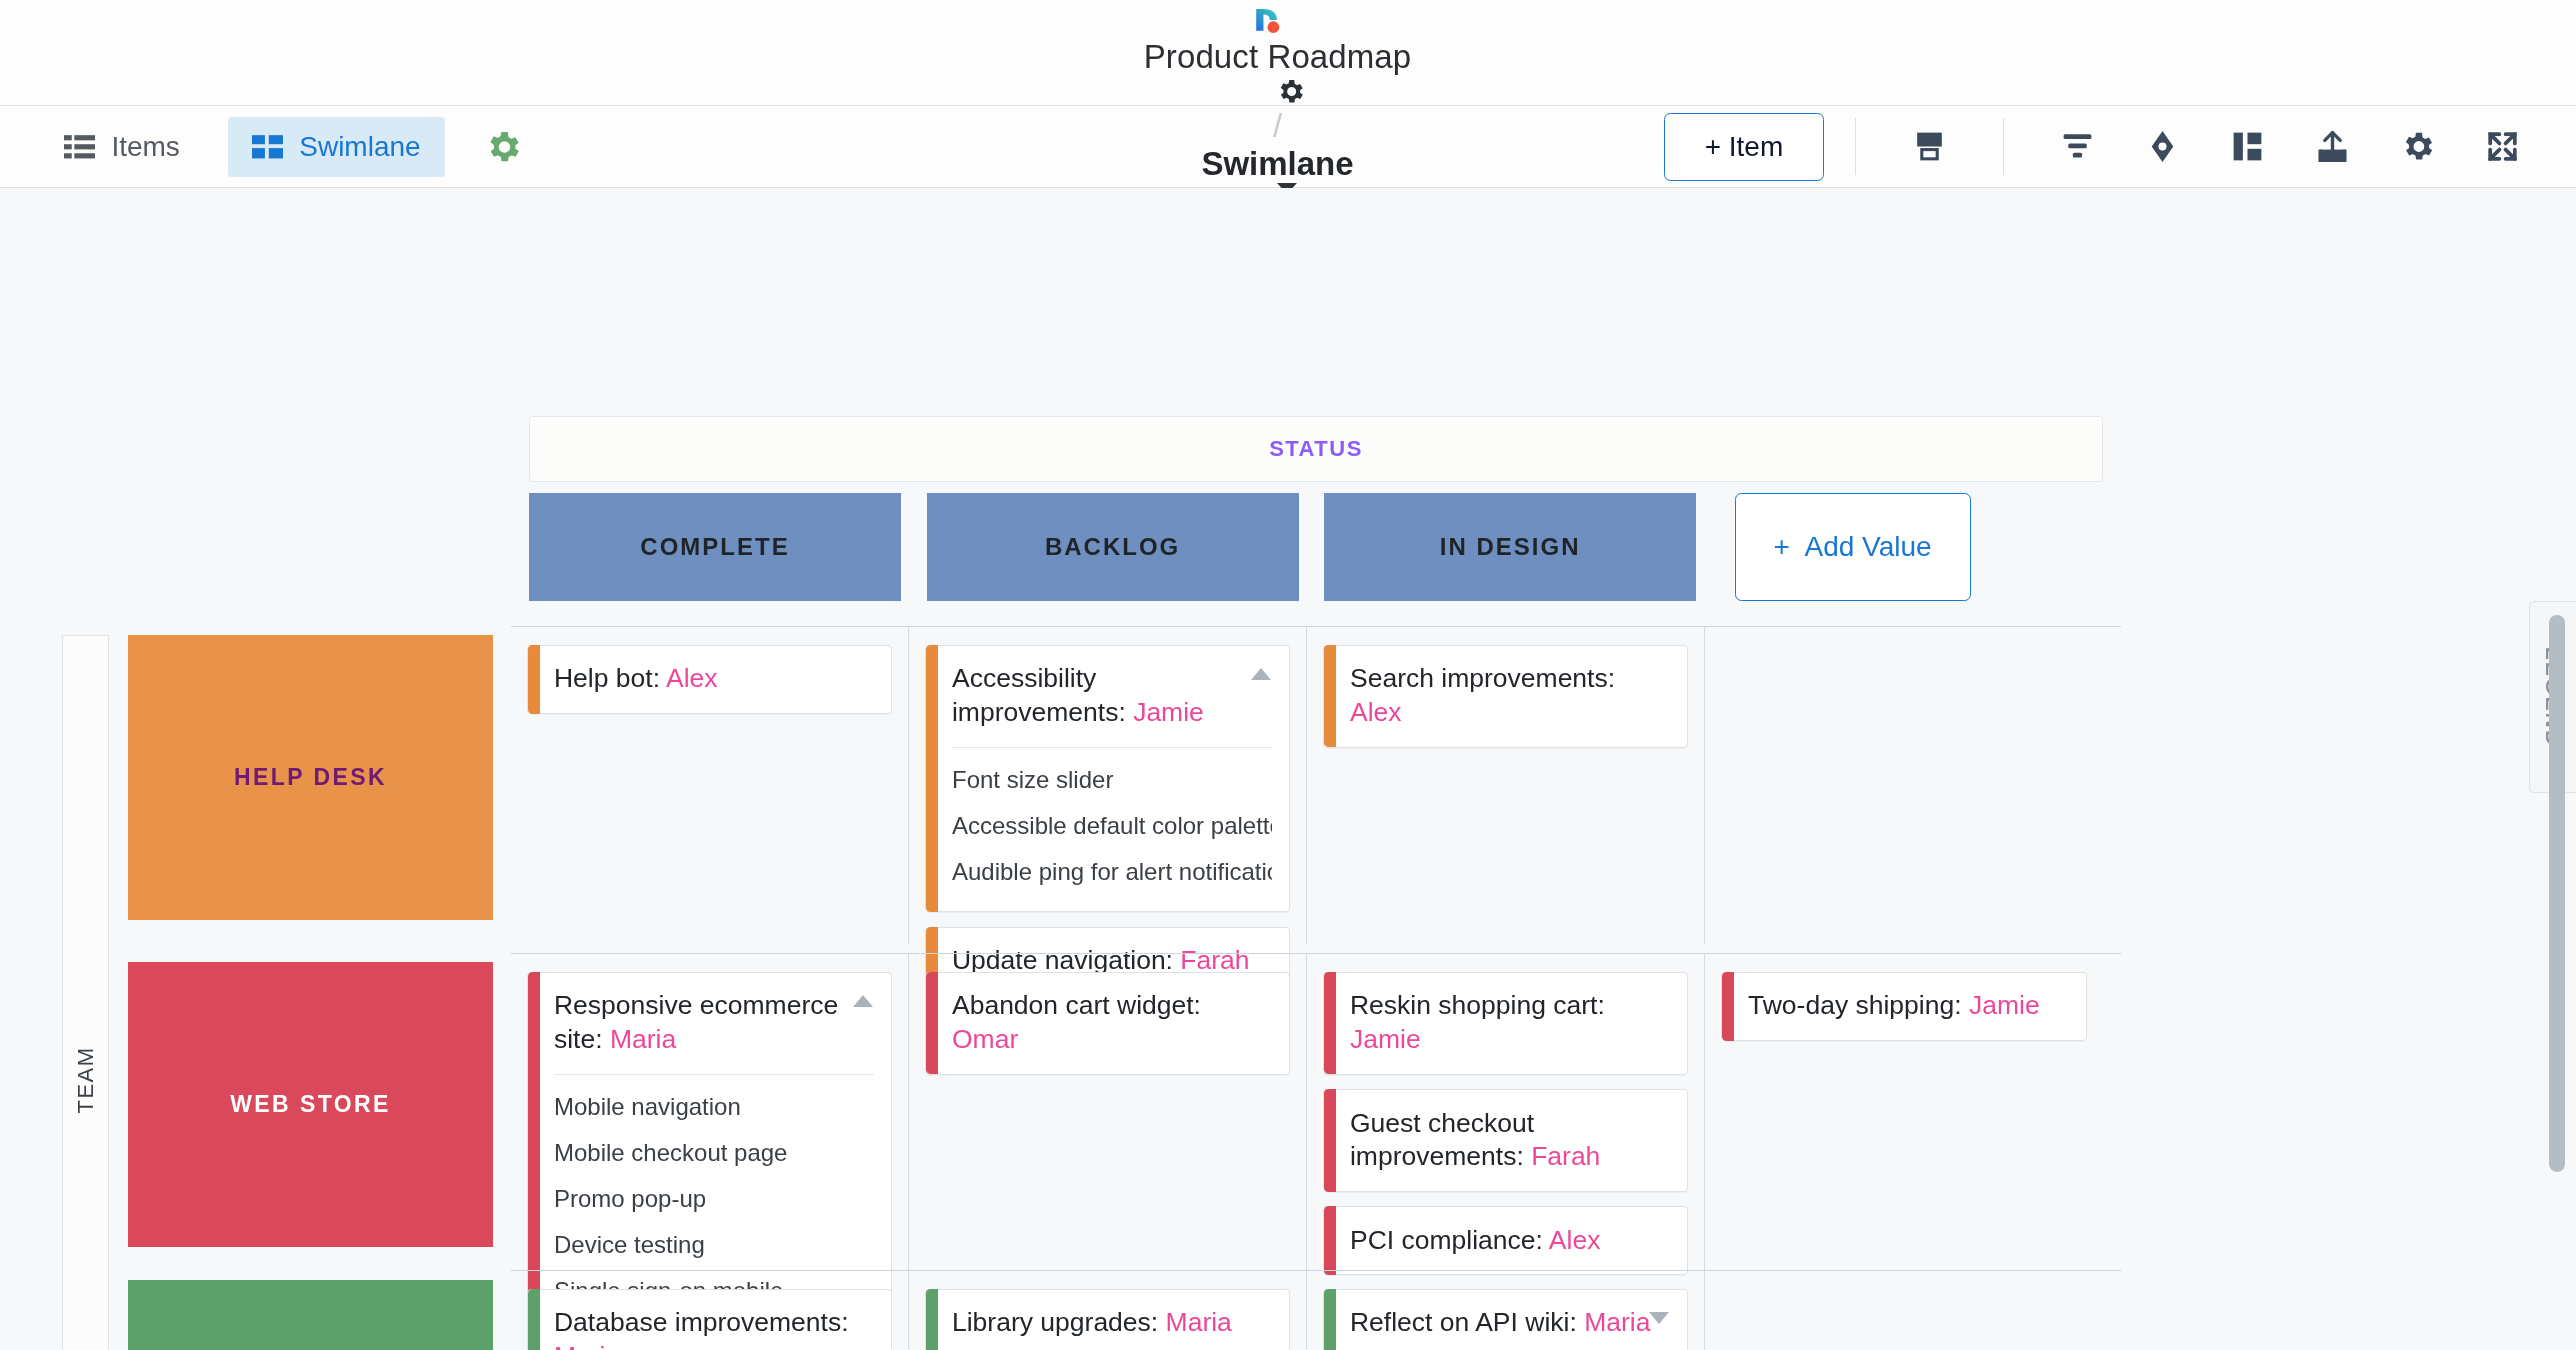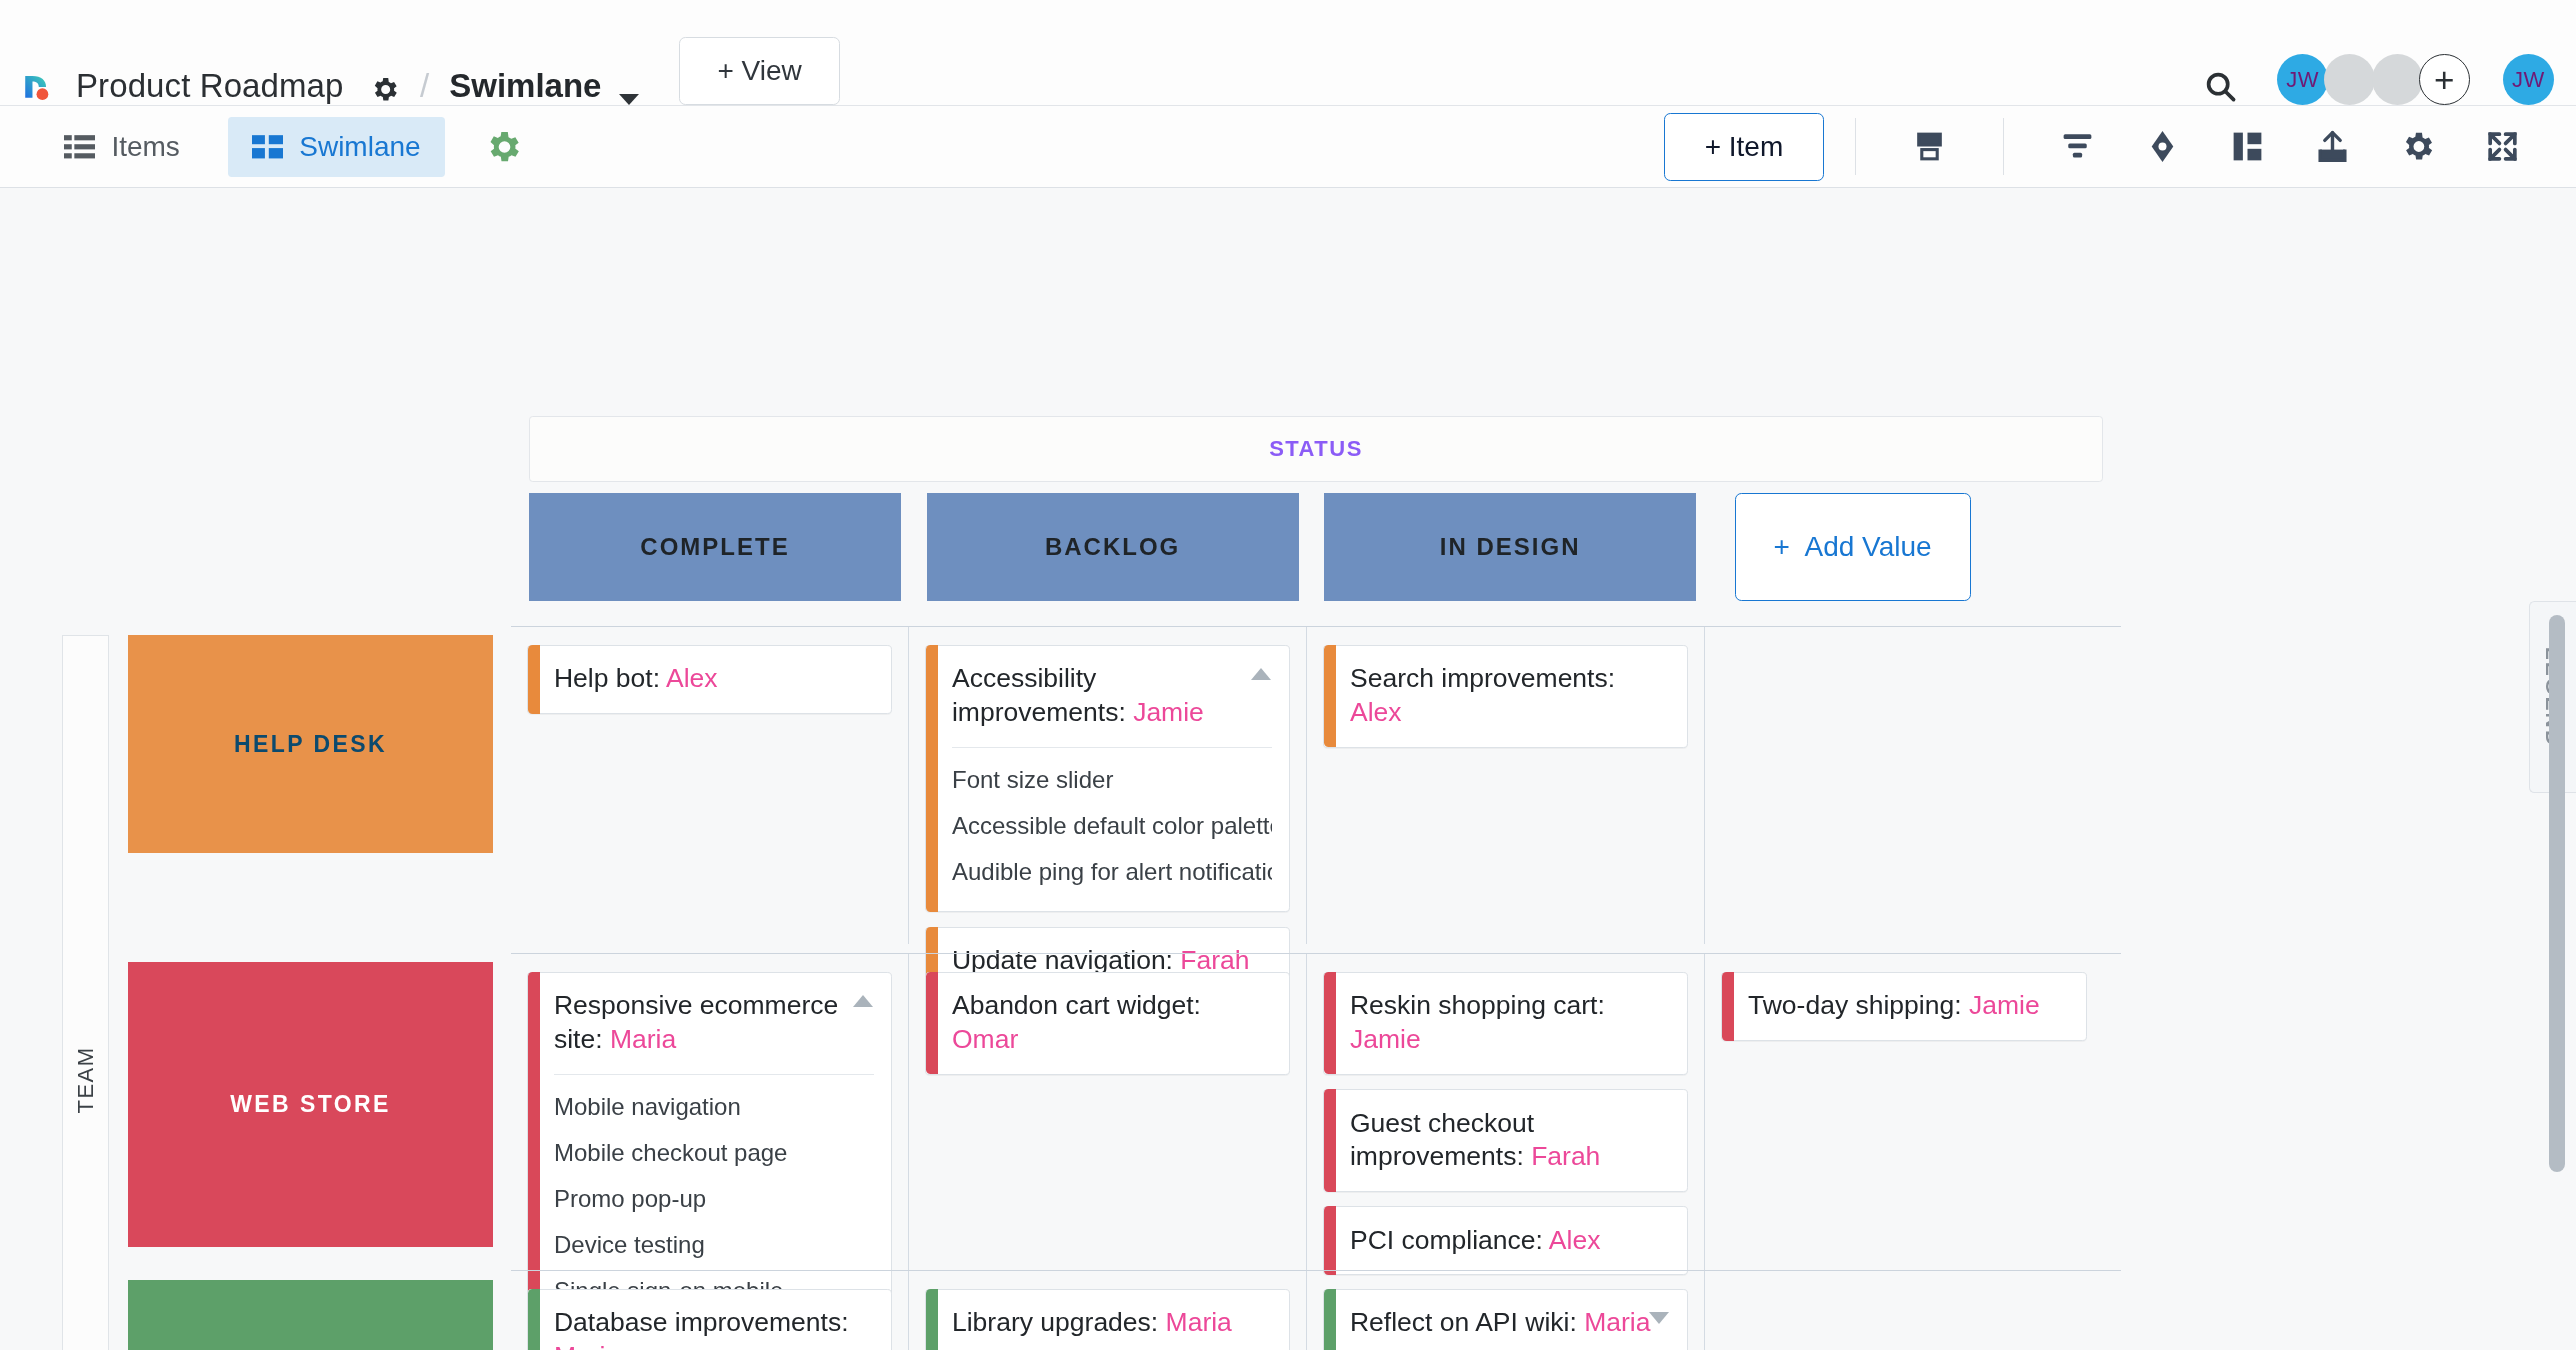--- a/index.html
+++ b/index.html
@@ -5,24 +5,25 @@
   * { box-sizing: border-box; margin: 0; padding: 0; }
   html, body {
     width: 2576px; height: 1351px;
     font-family: "Liberation Sans", sans-serif;
     background: #fff; overflow: hidden;
   }
 
   
   .topbar {
     height: 106px; width: 100%;
-    display: flex; align-items: flex-end;
-    padding: 0 22px 0 18px;
+    display: flex; align-items: center;
+    padding: 0 39px 0 18px;
     background: #fdfdfd;
     border-bottom: 0.9px solid #e2e5e9;
+    flex-direction: column;
   }
   .logo { width: 38px; height: 38px; flex: 0 0 38px; margin-right: 20px; }
   .app-title {
     font-size: 33px; color: #2b2f33; font-weight: 400;
     letter-spacing: 0.1px; white-space: nowrap;
   }
   .hdr-gear { margin-left: 25.6px; width: 31px; height: 31px; flex:0 0 31px; cursor:pointer; }
   .slash { margin: 0 20px; font-size: 33px; color: #c6cbd1; font-weight: 300; }
   .view-name { font-size: 33px; color: #24282c; font-weight: 700; white-space: nowrap; }
   .caret-down {
@@ -302,21 +303,21 @@
       <span>+</span>
       <span>Add Value</span>
     </div>
   </div>
 
   <div class="team-rail">
     <span>TEAM</span>
   </div>
 
   <div id="lane-labels">
-      <div class="lane-label" style="top: 447px; height: 218px; background: rgb(232, 146, 74); color: #0c4a6e;">
+      <div class="lane-label" style="top: 447px; height: 285px; background: rgb(232, 146, 74); color: #701a75;">
         <span>HELP DESK</span>
       </div>
       <div class="lane-label" style="top: 774px; height: 285px; background: rgb(217, 72, 91); color: rgb(255, 255, 255);">
         <span>WEB STORE</span>
       </div>
       <div class="lane-label" style="top: 1092px; height: 257px; background: rgb(93, 160, 105); color: rgb(32, 38, 43);"></div>
     </div>
   <div class="grid" id="grid">
       <div class="lane-row" style="top: 0px; height: 318px;">
         <div class="cell" style="left: 0px; width: 398px;">

